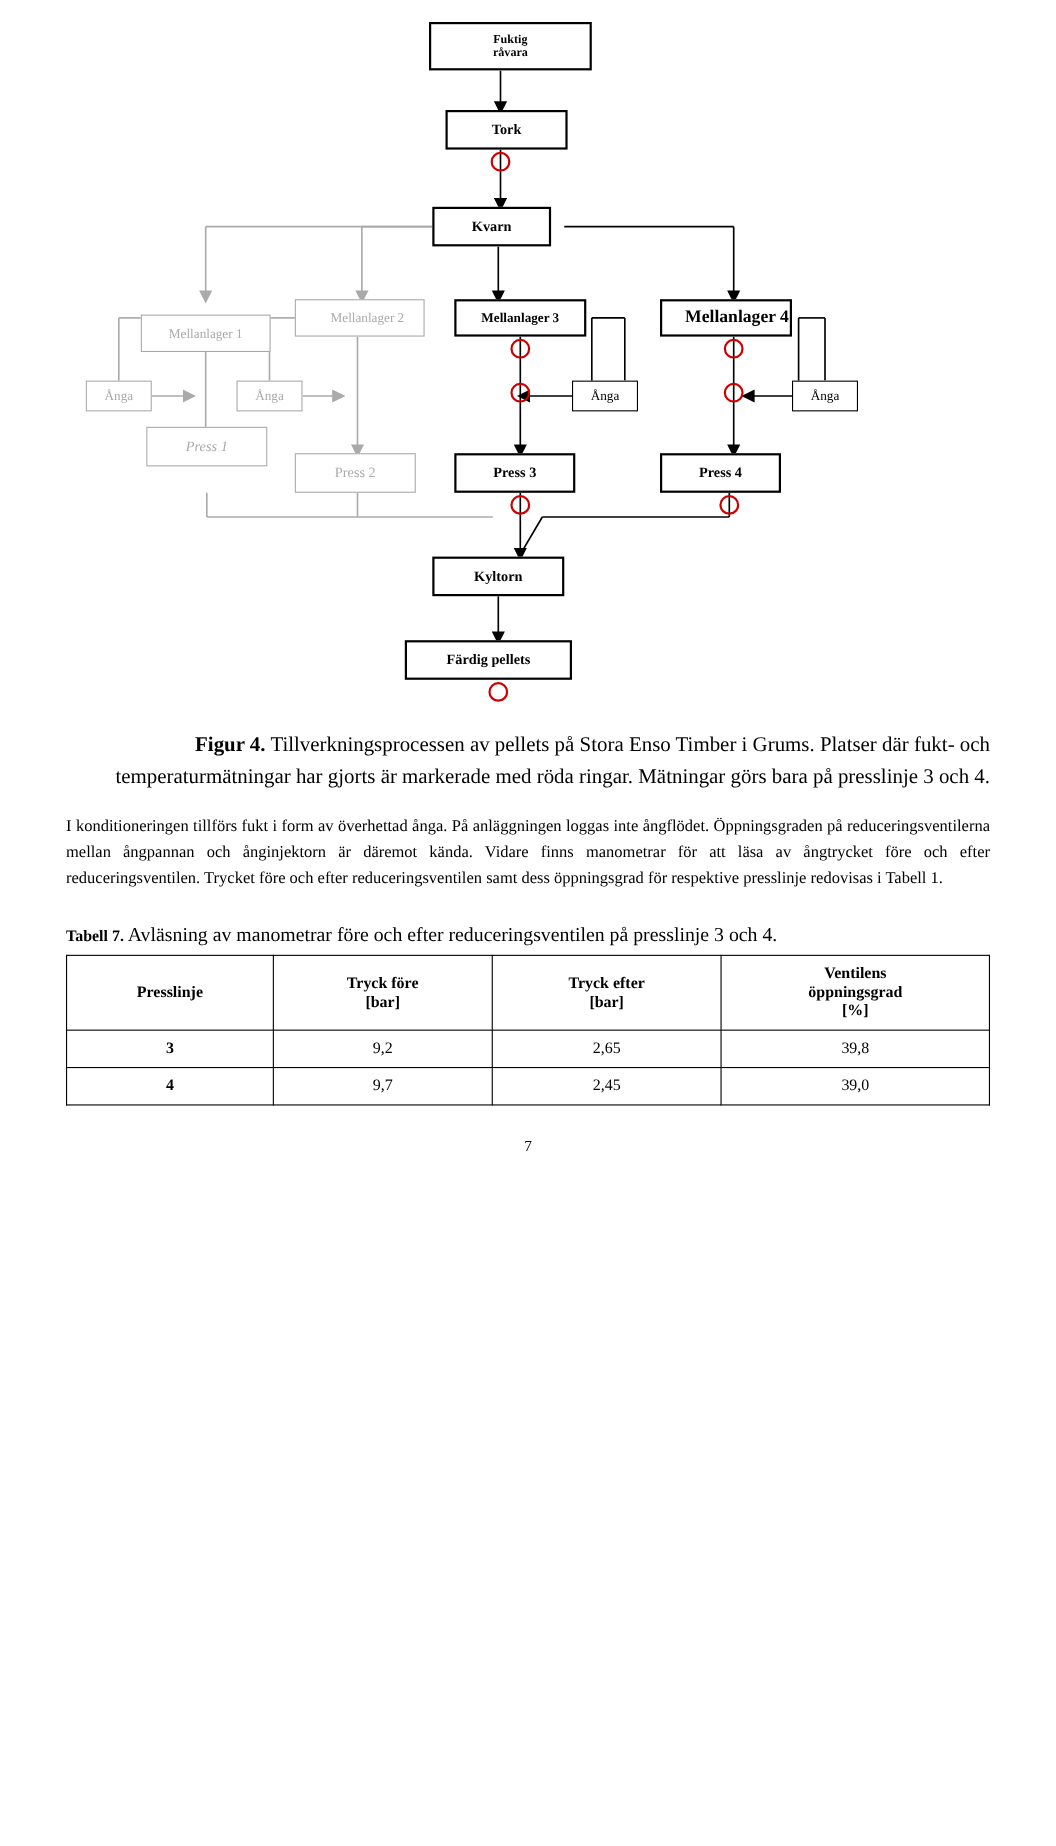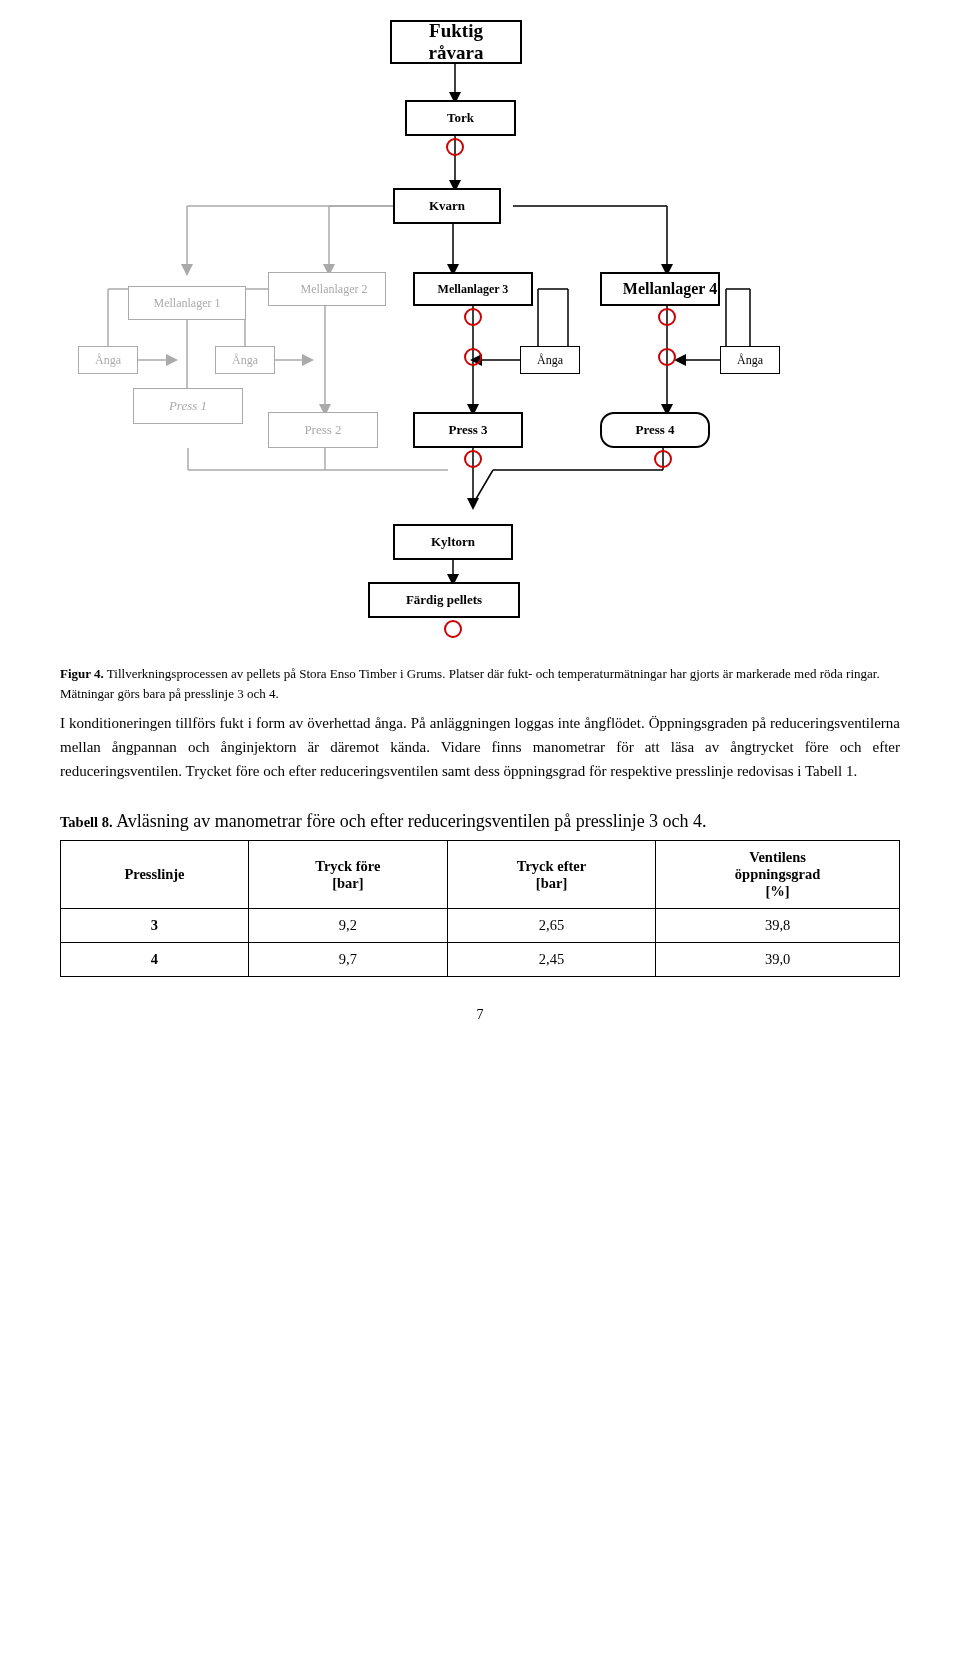--- a/index.html
+++ b/index.html
@@ -71,24 +71,24 @@
       width: 18px;
       height: 18px;
       border: 2.5px solid #cc0000;
       border-radius: 50%;
       background: transparent;
     }
 
     
     .figure-caption {
       width: 840px;
-      font-size: 13px;
+      font-size: 19px;
       line-height: 1.5;
-      margin-bottom: 8px;
-      text-align: left;
+      margin-bottom: 18px;
+      text-align: right;
     }
 
     
     .body-text {
       width: 840px;
       font-size: 15px;
       line-height: 1.6;
       text-align: justify;
       margin-bottom: 18px;
     }
@@ -228,21 +228,21 @@
         <line x1="393" y1="522" x2="393" y2="560" stroke="#000" stroke-width="1.5" marker-end="url(#arrowBlack)"></line>
 
         <line x1="478" y1="269" x2="508" y2="269" stroke="#000" stroke-width="1.5"></line>
         <line x1="508" y1="269" x2="508" y2="326" stroke="#000" stroke-width="1.5"></line>
         <line x1="508" y1="340" x2="508" y2="340" stroke="#000" stroke-width="1"></line>
 
         <line x1="666" y1="269" x2="690" y2="269" stroke="#000" stroke-width="1.5"></line>
         <line x1="690" y1="269" x2="690" y2="326" stroke="#000" stroke-width="1.5"></line>
       </svg>
 
-      <div class="fc-box active" style="left:330px;top:0px;width:132px;height:44px;font-size:19px;">
+      <div class="fc-box active" style="left:330px;top:0px;width:148px;height:44px;font-size:11px;">
         Fuktig<br>råvara
       </div>
 
       <div class="fc-box active" style="left:345px;top:80px;width:111px;height:36px;">
         Tork
       </div>
 
       <div class="fc-box active" style="left:333px;top:168px;width:108px;height:36px;">
         Kvarn
       </div>
@@ -284,25 +284,25 @@
       </div>
 
       <div class="fc-box faded" style="left:208px;top:392px;width:110px;height:36px;">
         Press 2
       </div>
 
       <div class="fc-box active" style="left:353px;top:392px;width:110px;height:36px;">
         Press 3
       </div>
 
-      <div class="fc-box active" style="left:540px;top:392px;width:110px;height:36px;border-radius:14px;">
+      <div class="fc-box active" style="left:540px;top:392px;width:110px;height:36px;">
         Press 4
       </div>
 
-      <div class="fc-box active" style="left:333px;top:504px;width:120px;height:36px;">
+      <div class="fc-box active" style="left:333px;top:486px;width:120px;height:36px;">
         Kyltorn
       </div>
 
       <div class="fc-box active" style="left:308px;top:562px;width:152px;height:36px;">
         Färdig pellets
       </div>
 
       <div class="red-circle" style="left:386px;top:118px;"></div>
 
       <div class="red-circle" style="left:404px;top:288px;"></div>
@@ -323,21 +323,21 @@
   </div>
 
   <div class="figure-caption">
     <span style="font-weight:bold;">Figur 4.</span><span> Tillverkningsprocessen av pellets på Stora Enso Timber i Grums. Platser där fukt- och temperaturmätningar har gjorts är markerade med röda ringar. Mätningar görs bara på presslinje 3 och 4.</span>
   </div>
 
   <div class="body-text">I konditioneringen tillförs fukt i form av överhettad ånga. På anläggningen loggas inte ångflödet. Öppningsgraden på reduceringsventilerna mellan ångpannan och ånginjektorn är däremot kända. Vidare finns manometrar för att läsa av ångtrycket före och efter reduceringsventilen. Trycket före och efter reduceringsventilen samt dess öppningsgrad för respektive presslinje redovisas i Tabell 1.</div>
 
   <div class="table-section">
     <div>
-      <span class="table-caption">Tabell 8.</span><span class="table-caption-text"> Avläsning av manometrar före och efter reduceringsventilen på presslinje 3 och 4.</span>
+      <span class="table-caption">Tabell 7.</span><span class="table-caption-text"> Avläsning av manometrar före och efter reduceringsventilen på presslinje 3 och 4.</span>
     </div>
     <table class="data-table">
       <thead>
         <tr>
           <th>Presslinje</th>
           <th>Tryck före<br>[bar]</th>
           <th>Tryck efter<br>[bar]</th>
           <th>Ventilens<br>öppningsgrad<br>[%]</th>
         </tr>
       </thead>

